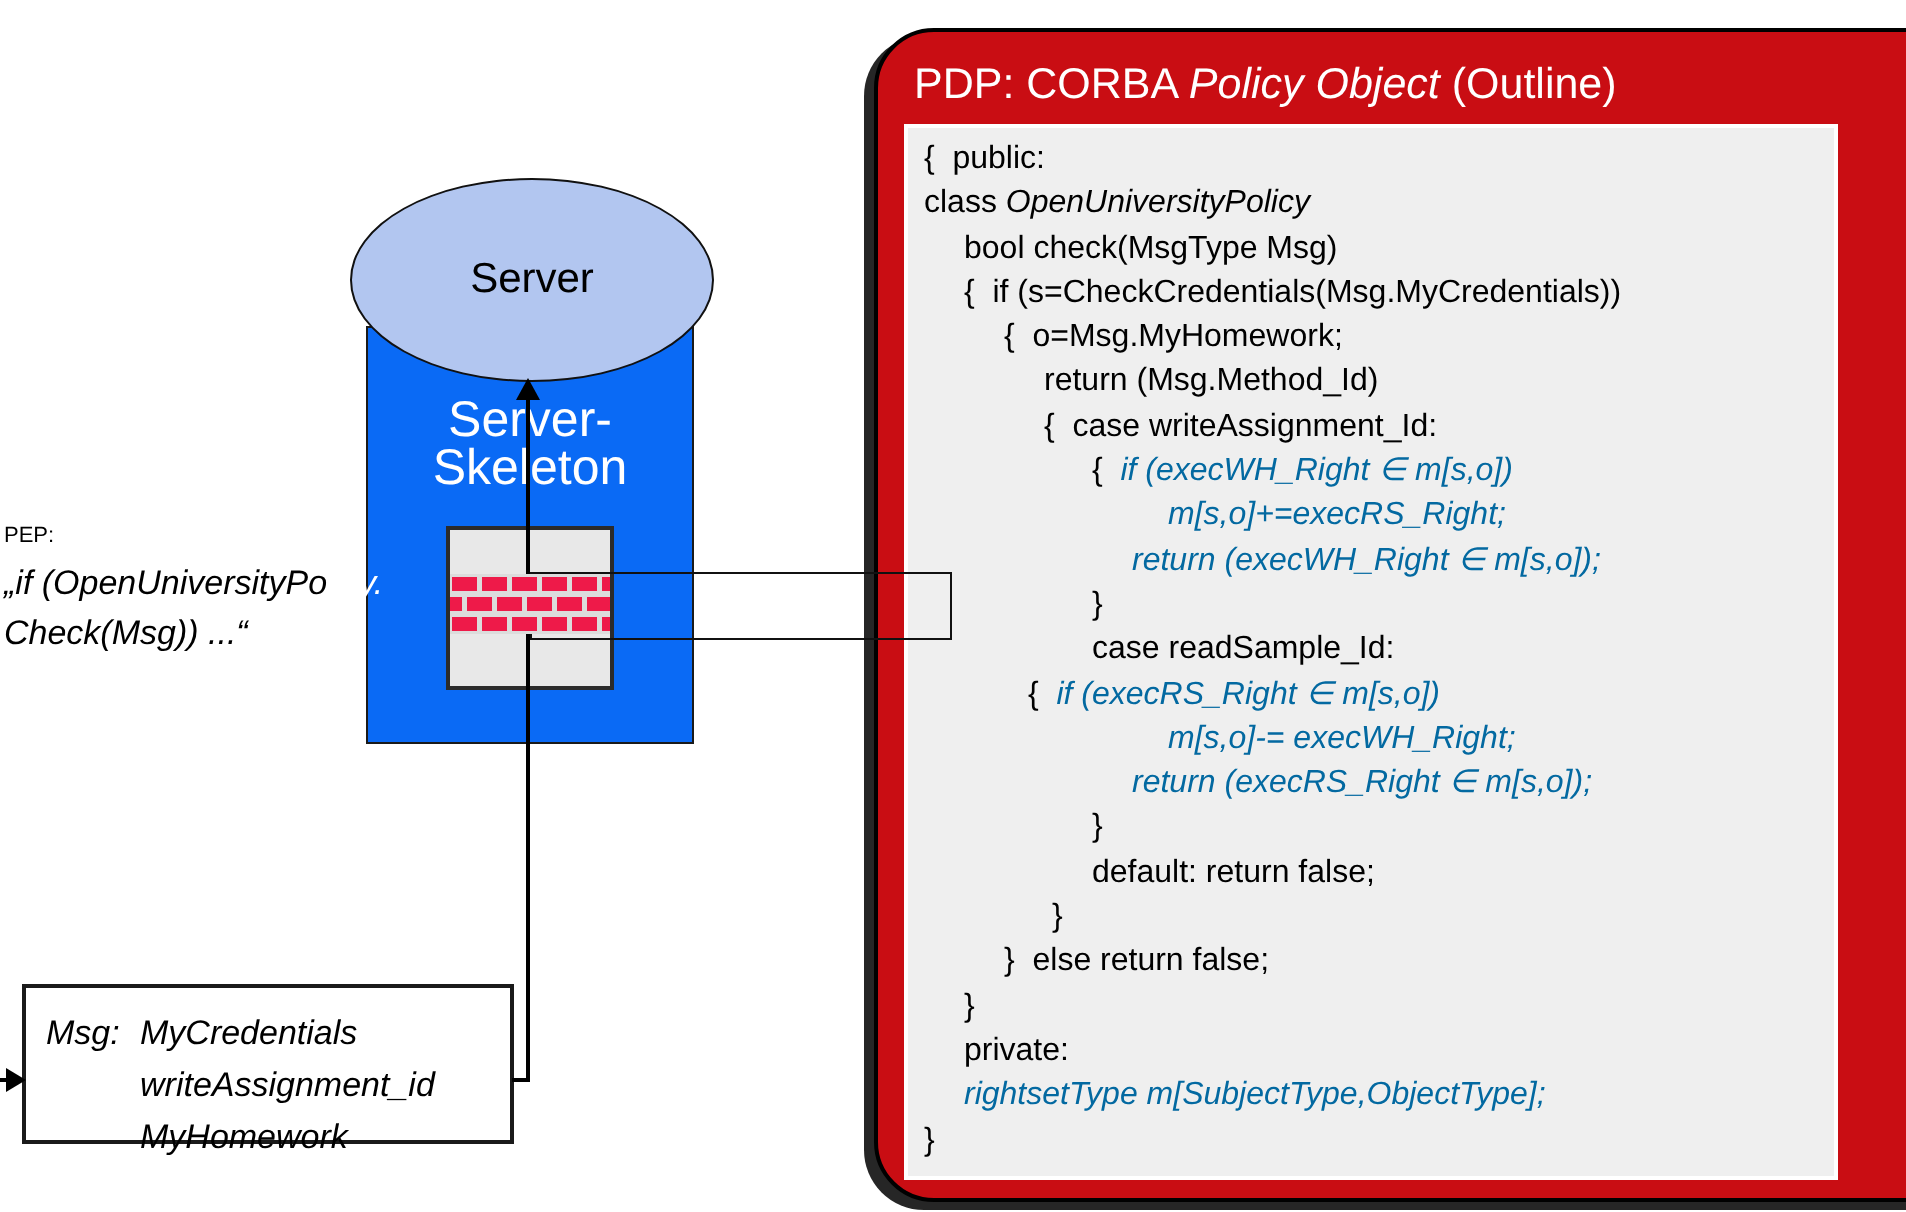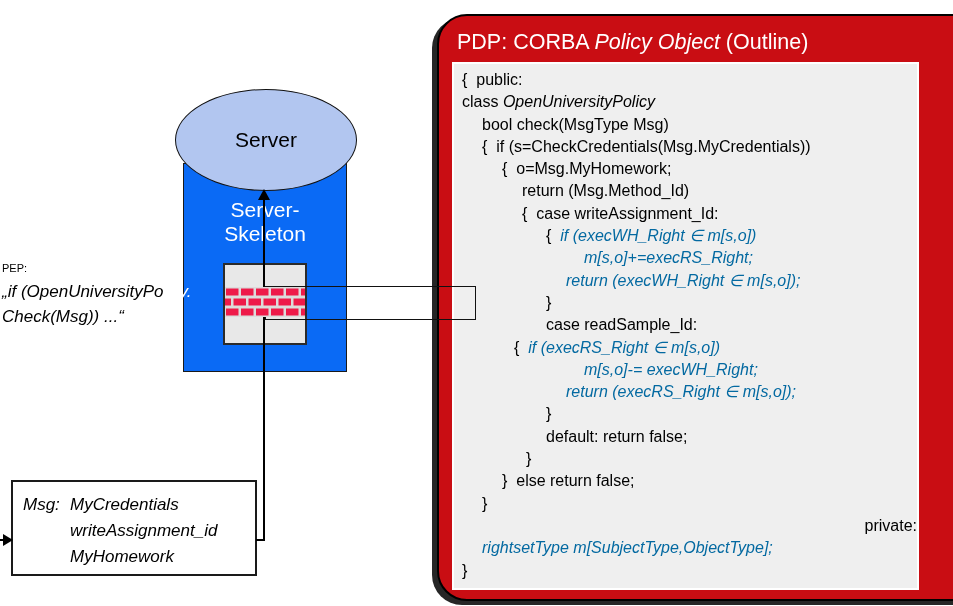--- a/index.html
+++ b/index.html
@@ -7,42 +7,42 @@
          font-family:"Liberation Sans",sans-serif;}
 
   
   .server-rect{position:absolute;left:183px;top:163px;width:164px;height:209px;
                background:#0a6af5;border:1.5px solid #1a1a1a;box-sizing:border-box;z-index:1;}
   .server-ellipse{position:absolute;left:175px;top:89px;width:180px;height:100px;
                   background:#b2c6f0;border:1.8px solid #111;border-radius:50%;
                   display:flex;align-items:center;justify-content:center;z-index:2;}
   .server-ellipse span{font-size:21px;color:#000;}
   .skeleton-label{position:absolute;left:183px;top:198px;width:164px;text-align:center;
-                  color:#ffffff;font-size:21px;line-height:24px;z-index:3;}
+                  color:#ffffff;font-size:25px;line-height:24px;z-index:3;}
   .firewall-box{position:absolute;left:223px;top:263px;width:84px;height:82px;
                 background:#e8e8e8;border:2px solid #2b2b2b;box-sizing:border-box;z-index:4;}
   .brick-band{position:absolute;left:225px;top:287px;z-index:30;line-height:0;}
   .callout-rect{position:absolute;left:265px;top:286px;width:211px;height:34px;
                 border:1.8px solid #111;box-sizing:border-box;background:transparent;z-index:20;}
   .flow-vline{position:absolute;left:263px;top:191px;width:2px;height:349px;background:#000;z-index:25;}
   .flow-elbow{position:absolute;left:256px;top:539px;width:9px;height:2px;background:#000;z-index:25;}
   .arrow-up{position:absolute;left:258px;top:189px;width:0;height:0;z-index:26;
             border-left:6px solid transparent;border-right:6px solid transparent;
             border-bottom:11px solid #000;}
   .in-line{position:absolute;left:0;top:539px;width:6px;height:2px;background:#000;z-index:6;}
   .arrow-right{position:absolute;left:3px;top:534px;width:0;height:0;z-index:6;
                border-top:6px solid transparent;border-bottom:6px solid transparent;
                border-left:10px solid #000;}
 
   .pep-text{position:absolute;left:2px;top:262px;z-index:40;color:#000;}
   .pep-label{font-size:11px;margin-bottom:5px;}
   .pep-quote{font-size:17px;font-style:italic;line-height:25px;white-space:pre;}
   .pep-quote .over-blue{color:#ffffff;}
 
-  .msg-box{position:absolute;left:11px;top:480px;width:246px;height:96px;background:#fff;
+  .msg-box{position:absolute;left:11px;top:492px;width:246px;height:80px;background:#fff;
            border:2px solid #1a1a1a;box-sizing:border-box;z-index:5;
            padding:10px 0 0 10px;}
   .msg-row{display:flex;font-size:17px;font-style:italic;line-height:26px;color:#000;}
   .msg-row .msg-label-cell{width:47px;}
 
   
   .pdp-box{position:absolute;left:437px;top:14px;width:558px;height:587px;
            background:#c90d13;border:2.5px solid #000;border-radius:30px;box-sizing:border-box;
            box-shadow:-5px 4px 0 rgba(0,0,0,0.85);z-index:10;}
   .pdp-title{position:absolute;left:18px;top:14px;color:#ffffff;font-size:21.5px;white-space:pre;}
@@ -106,21 +106,21 @@
         <div class="code-line" style="padding-left: 92px;"><span class="seg-p">}</span></div>
         <div class="code-line" style="padding-left: 92px;"><span class="seg-p">case readSample_Id:</span></div>
         <div class="code-line" style="padding-left: 60px;"><span class="seg-p">{  </span><span class="seg-b">if (execRS_Right ∈ m[s,o])</span></div>
         <div class="code-line" style="padding-left: 130px;"><span class="seg-b">m[s,o]-= execWH_Right;</span></div>
         <div class="code-line" style="padding-left: 112px;"><span class="seg-b">return (execRS_Right ∈ m[s,o]);</span></div>
         <div class="code-line" style="padding-left: 92px;"><span class="seg-p">}</span></div>
         <div class="code-line" style="padding-left: 92px;"><span class="seg-p">default: return false;</span></div>
         <div class="code-line" style="padding-left: 72px;"><span class="seg-p">}</span></div>
         <div class="code-line" style="padding-left: 48px;"><span class="seg-p">}  else return false;</span></div>
         <div class="code-line" style="padding-left: 28px;"><span class="seg-p">}</span></div>
-        <div class="code-line" style="padding-left: 28px; text-align: right;"><span class="seg-p">private:</span></div>
+        <div class="code-line" style="padding-left: 28px;"><span class="seg-p">private:</span></div>
         <div class="code-line" style="padding-left: 28px;"><span class="seg-b">rightsetType m[SubjectType,ObjectType];</span></div>
         <div class="code-line" style="padding-left: 8px;"><span class="seg-p">}</span></div>
       </div>
   </div>
 
   <div class="callout-rect"></div>
 
   <div class="pep-text">
     <div class="pep-label">PEP:</div>
     <div class="pep-quote"><span>„if (OpenUniversityPo</span><span class="over-blue">licy.</span></div>

